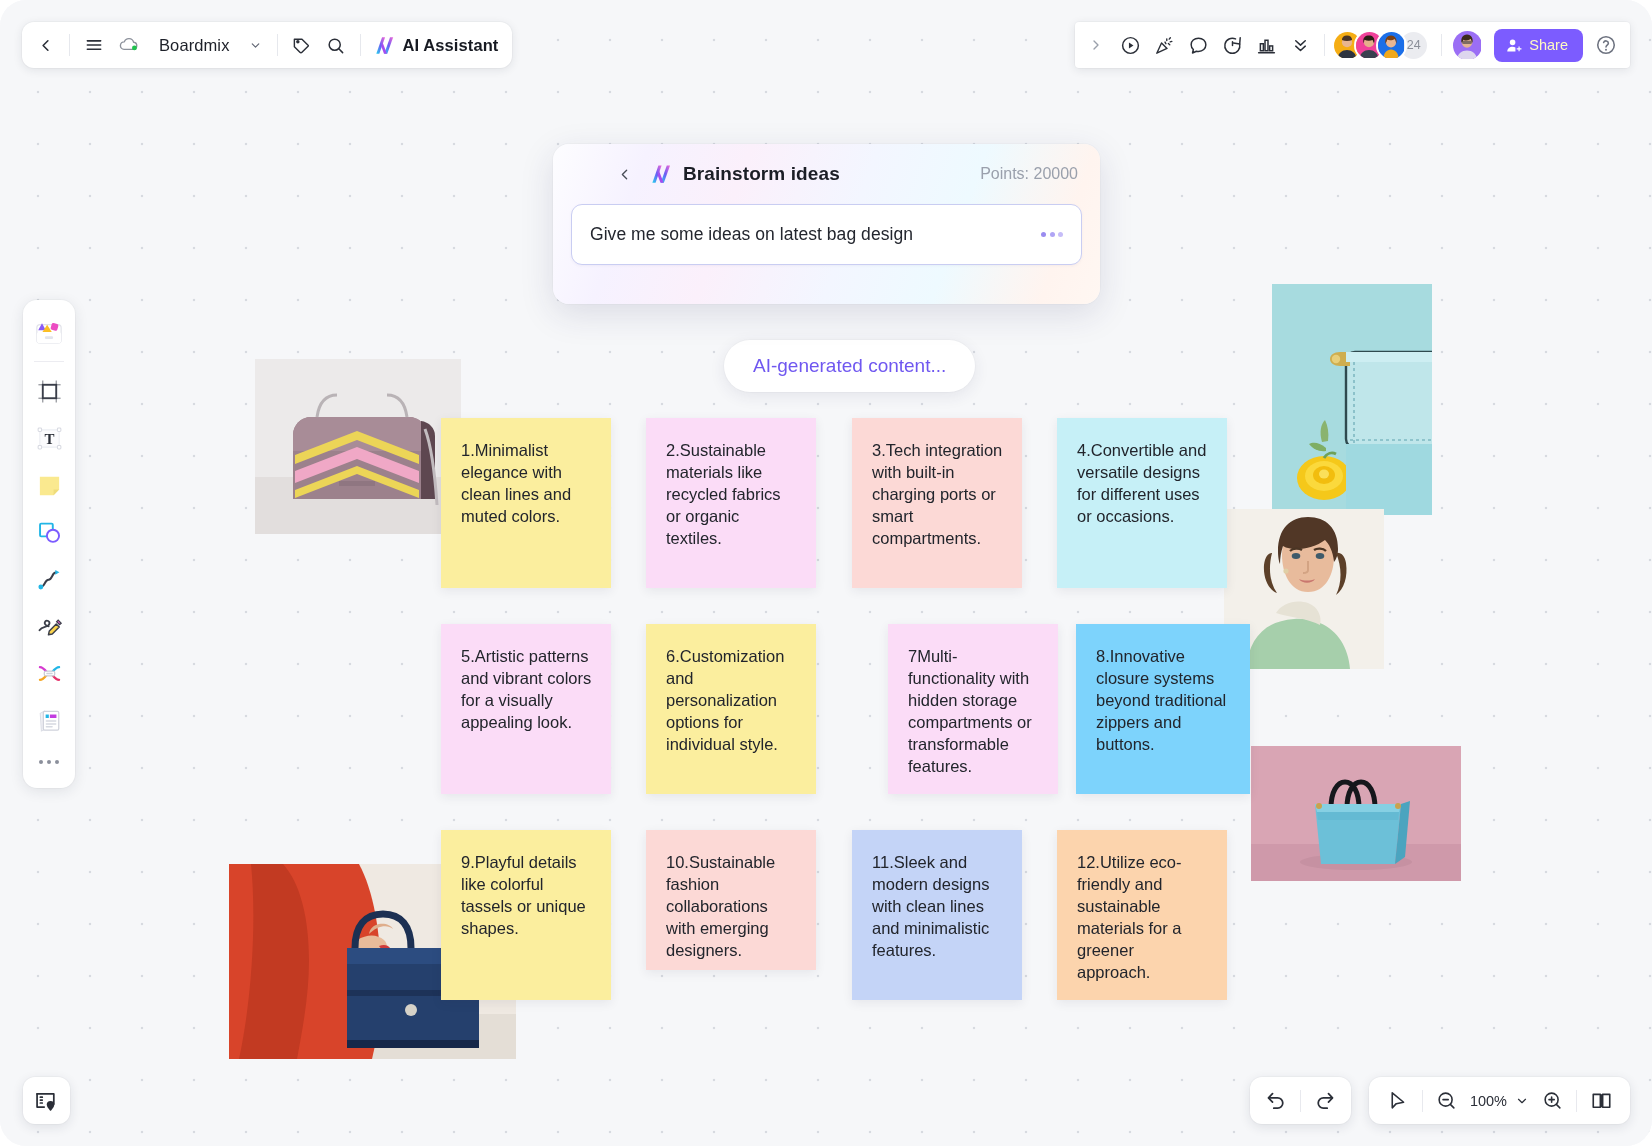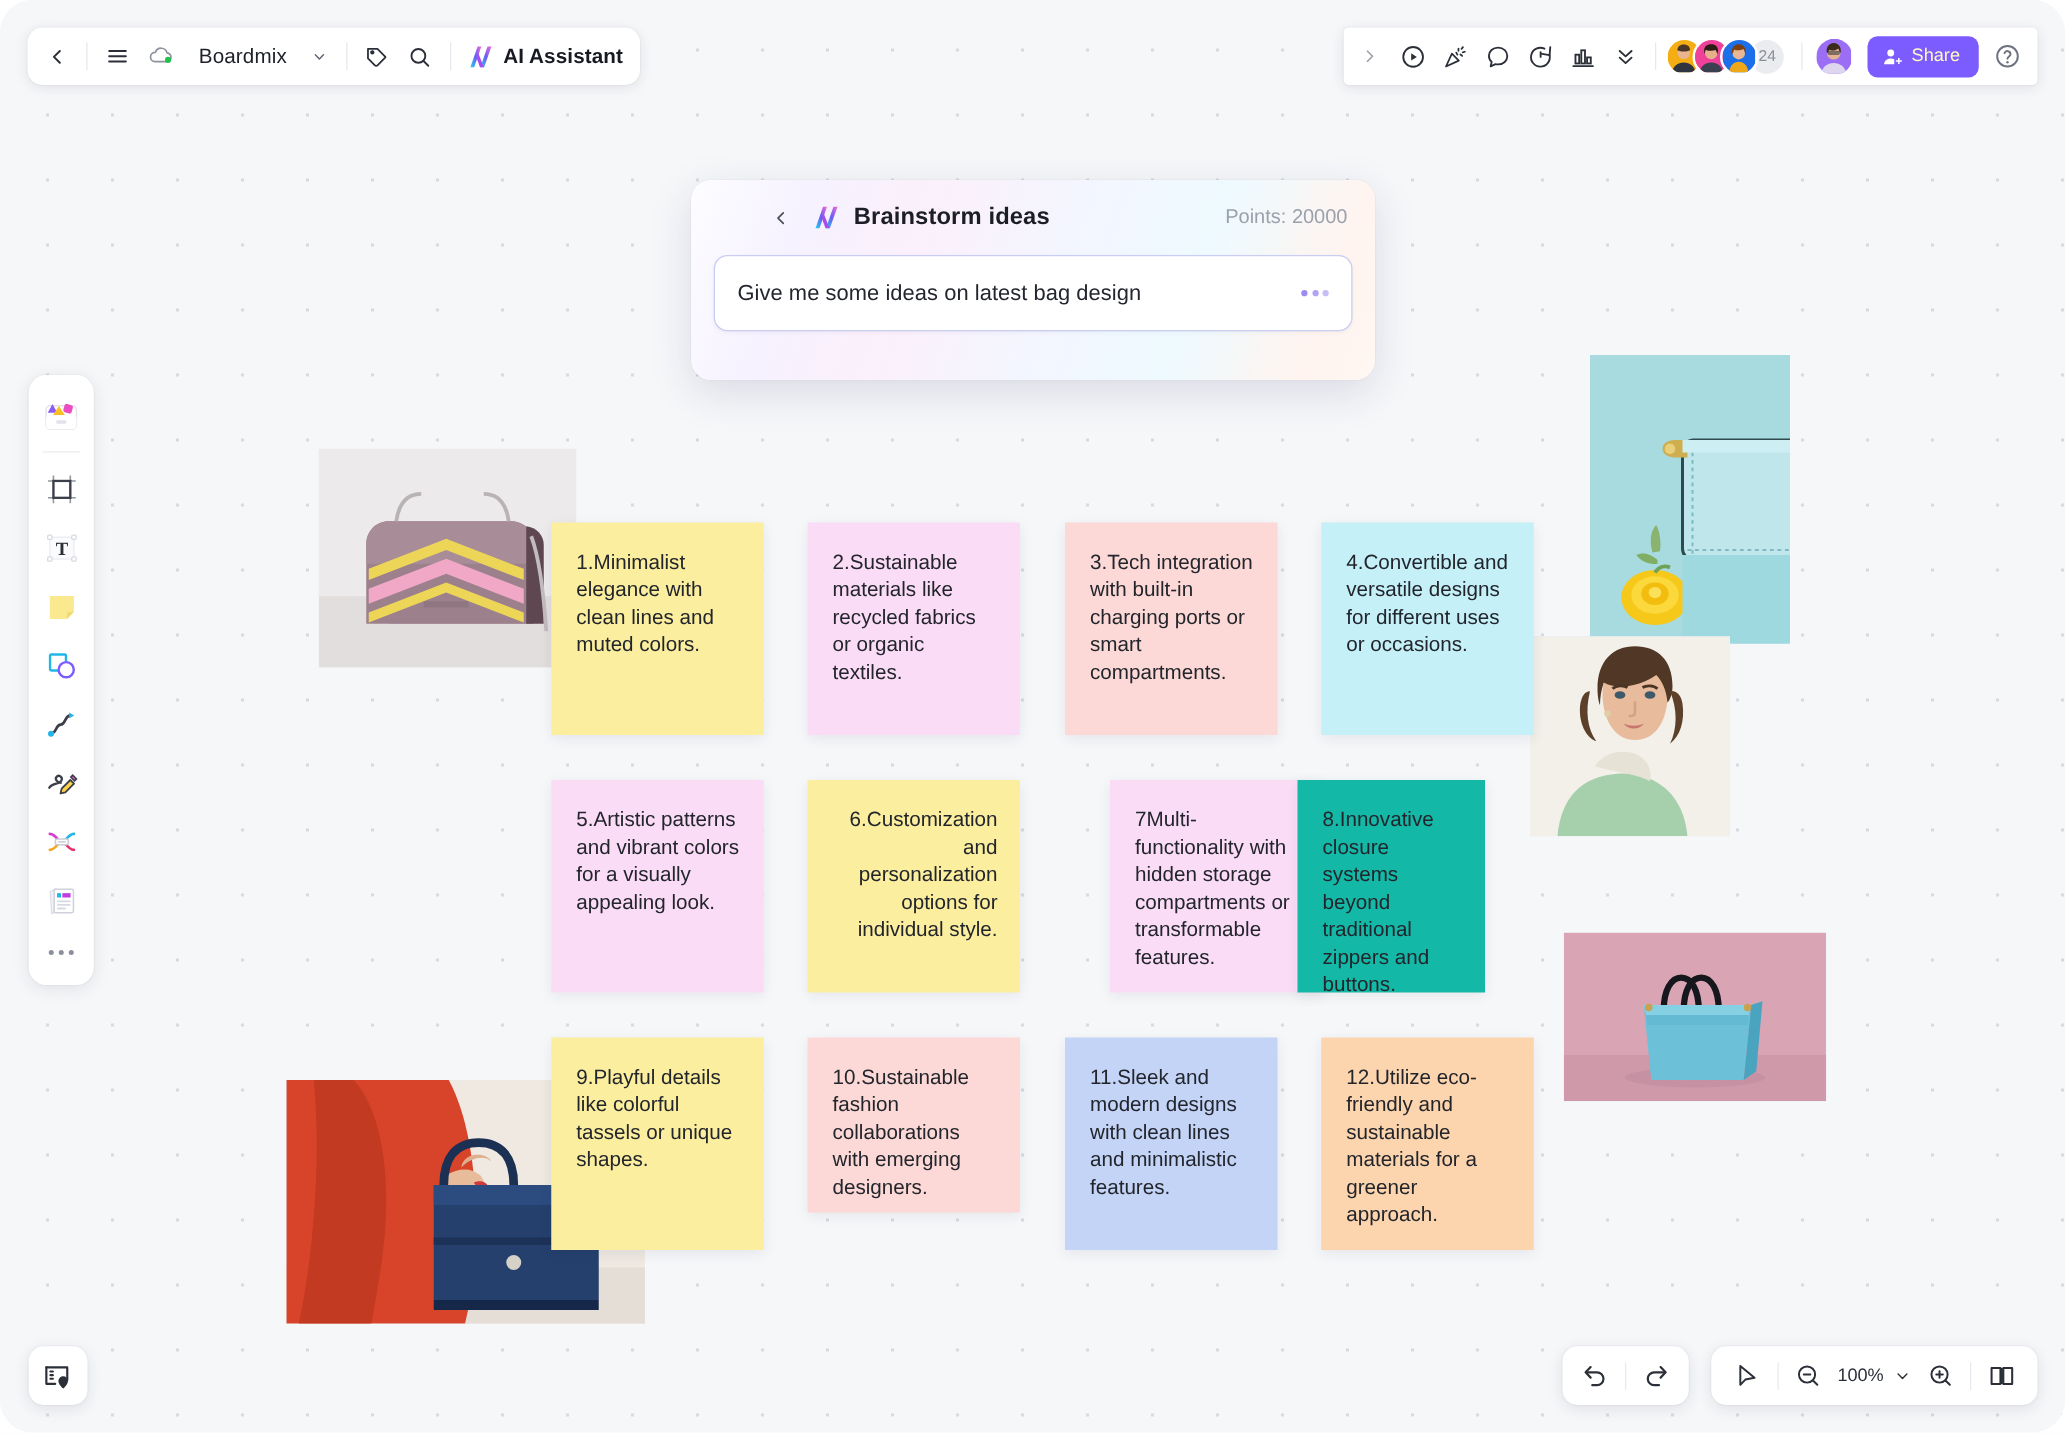--- a/index.html
+++ b/index.html
@@ -287,23 +287,23 @@
       <path d="M118 126h132v6H118Z" fill="#1d3258"></path>
       <path d="M126 84c0-22 10-34 28-34s28 12 28 34" stroke="#1c3053" stroke-width="7" fill="none"></path>
       <rect x="176" y="140" width="12" height="12" rx="6" fill="#d6d2c8"></rect>
       <path d="M118 176h132v8H118Z" fill="#16284a"></path>
     </svg></div>
       <div class="note" style="left: 441px; top: 418px; width: 170px; height: 170px; background: rgb(251, 238, 158);">1.Minimalist elegance with clean lines and muted colors.</div>
       <div class="note" style="left: 646px; top: 418px; width: 170px; height: 170px; background: rgb(251, 220, 247);">2.Sustainable materials like recycled fabrics or organic textiles.</div>
       <div class="note" style="left: 852px; top: 418px; width: 170px; height: 170px; background: rgb(252, 217, 214);">3.Tech integration with built-in charging ports or smart compartments.</div>
       <div class="note" style="left: 1057px; top: 418px; width: 170px; height: 170px; background: rgb(198, 240, 247);">4.Convertible and versatile designs for different uses or occasions.</div>
       <div class="note" style="left: 441px; top: 624px; width: 170px; height: 170px; background: rgb(251, 220, 247);">5.Artistic patterns and vibrant colors for a visually appealing look.</div>
-      <div class="note" style="left: 646px; top: 624px; width: 170px; height: 170px; background: rgb(251, 238, 158); text-align: right;">6.Customization and personalization options for individual style.</div>
+      <div class="note" style="left: 646px; top: 624px; width: 170px; height: 170px; background: rgb(251, 238, 158);">6.Customization and personalization options for individual style.</div>
       <div class="note" style="left: 888px; top: 624px; width: 170px; height: 170px; background: rgb(251, 220, 247);">7Multi-functionality with hidden storage compartments or transformable features.</div>
-      <div class="note" style="left: 1038px; top: 624px; width: 150px; height: 170px; background: #14b8a6;">8.Innovative closure systems beyond traditional zippers and buttons.</div>
+      <div class="note" style="left: 1076px; top: 624px; width: 174px; height: 170px; background: #7dd3fc;">8.Innovative closure systems beyond traditional zippers and buttons.</div>
       <div class="note" style="left: 441px; top: 830px; width: 170px; height: 170px; background: rgb(251, 238, 158);">9.Playful details like colorful tassels or unique shapes.</div>
       <div class="note" style="left: 646px; top: 830px; width: 170px; height: 140px; background: rgb(252, 217, 214);">10.Sustainable fashion collaborations with emerging designers.</div>
       <div class="note" style="left: 852px; top: 830px; width: 170px; height: 170px; background: rgb(196, 212, 247);">11.Sleek and modern designs with clean lines and minimalistic features.</div>
       <div class="note" style="left: 1057px; top: 830px; width: 170px; height: 170px; background: rgb(252, 212, 173);">12.Utilize eco-friendly and sustainable materials for a greener approach.</div>
     </div>
 
   <div id="topbar-left">
     <div class="tb-btn">
       <svg width="19" height="19" viewBox="0 0 24 24" fill="none" stroke="#2b2f38" stroke-width="2" stroke-linecap="round" stroke-linejoin="round">
           <polyline points="15 18 9 12 15 6"></polyline>
@@ -644,13 +644,14 @@
     <div id="ai-input-wrap">
       <input id="ai-input" value="Give me some ideas on latest bag design" placeholder="Describe what you want..." style="">
       <span class="dots-loader">
           <i></i>
           <i></i>
           <i></i>
         </span>
     </div>
   </div>
 
+  <div id="ai-pill">AI-generated content...</div>
 </div>
 
 </body></html>

